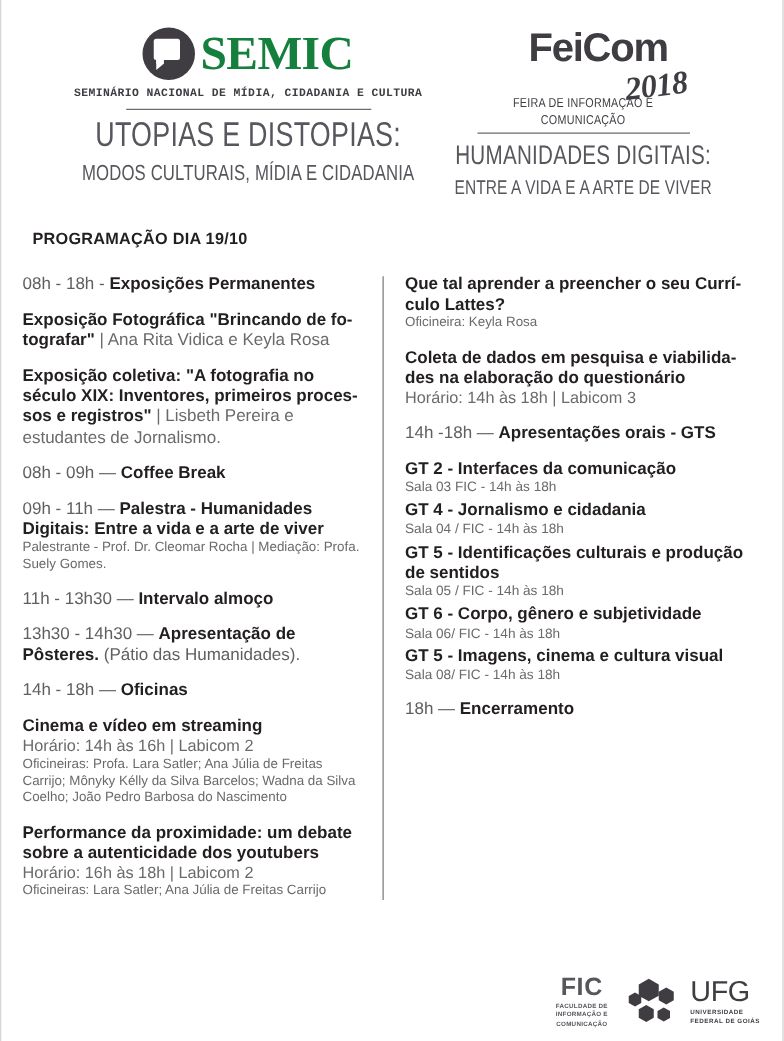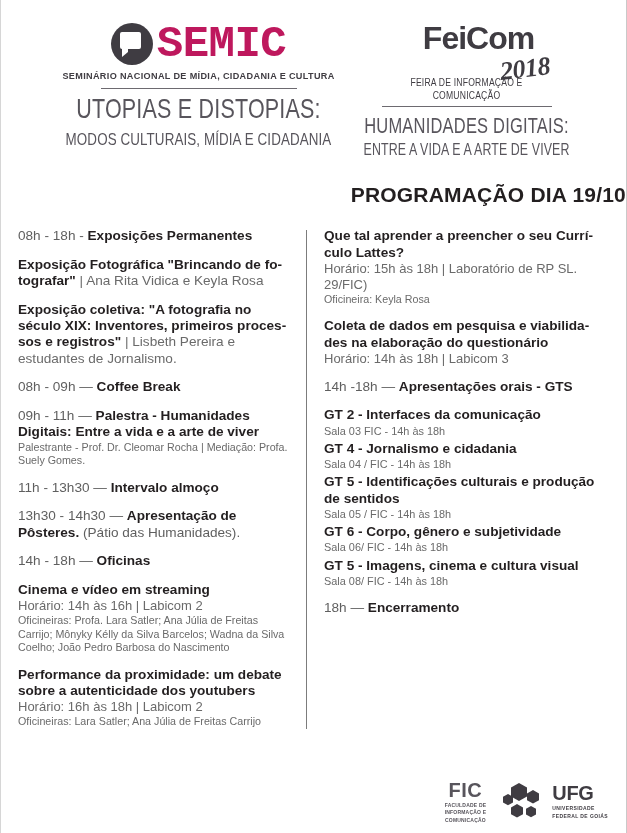--- a/index.html
+++ b/index.html
@@ -70,35 +70,36 @@
     left: 11px;
     top: 24px;
     width: 0;
     height: 0;
     border-left: 6px solid #ffffff;
     border-top: 5px solid #ffffff;
     border-right: 0 solid transparent;
     border-bottom: 5px solid transparent;
   }
   .semic-text {
-    font-size: 44px;
+    font-size: 38px;
     font-weight: 700;
     letter-spacing: -0.5px;
-    color: #be185d;
+    color: #15803d;
     line-height: 1;
-    font-family: Liberation Mono, monospace;
+    font-family: Liberation Serif, serif;
   }
   .semic-sub {
     font-size: 9.1px;
     font-weight: 700;
     letter-spacing: 0.35px;
     color: #3f3c42;
     margin-top: 5px;
     text-align: center;
     white-space: nowrap;
+    font-family: Liberation Mono, monospace;
   }
   .rule {
     height: 1px;
     background: #6d6a70;
     margin: 7px 0 6px 0;
   }
   .semic-rule { width: 196px; }
   .utopias {
     font-size: 21.5px;
     color: #58555c;
@@ -181,22 +182,22 @@
     letter-spacing: 0.1px;
     text-align: center;
     margin-top: 9px;
     transform: scaleY(1.28);
     transform-origin: center top;
     white-space: nowrap;
   }
 
   
   .page-title {
-    text-align: right;
-    font-size: 21px;
+    text-align: left;
+    font-size: 13px;
     font-weight: 700;
     color: #231f20;
     letter-spacing: 0.2px;
     margin-top: 28px;
     padding-left: 25px;
   }
 
   
   .columns {
     display: flex;
@@ -280,22 +281,22 @@
   }
   .ufg-logo {
     display: flex;
     flex-direction: row;
     align-items: center;
     gap: 6px;
   }
   .ufg-mark { width: 44px; height: 40px; display: block; }
   .ufg-text { color: #3f3c42; }
   .ufg-name {
-    font-size: 20px;
-    font-weight: 700;
+    font-size: 23px;
+    font-weight: 400;
     letter-spacing: -0.3px;
     line-height: 1;
   }
   .ufg-desc {
     font-size: 5px;
     font-weight: 700;
     line-height: 1.5;
     letter-spacing: 0.4px;
     margin-top: 2px;
   }
@@ -370,21 +371,20 @@
         <div class="entry">
           <div class="title-bold">Performance da proximidade: um debate sobre a autenticidade dos youtubers</div>
           <div class="meta">Horário: 16h às 18h | Labicom 2</div>
           <div class="submeta">Oficineiras: Lara Satler; Ana Júlia de Freitas Carrijo</div>
         </div>
       </div>
     <div class="col-div"></div>
     <div class="col-right" id="col-right">
         <div class="entry">
           <div class="title-bold">Que tal aprender a preencher o seu Currí-culo Lattes?</div>
-          <div class="meta">Horário: 15h às 18h | Laboratório de RP SL. 29/FIC)</div>
           <div class="submeta">Oficineira: Keyla Rosa</div>
         </div>
         <div class="entry">
           <div class="title-bold">Coleta de dados em pesquisa e viabilida-des na elaboração do questionário</div>
           <div class="meta">Horário: 14h às 18h | Labicom 3</div>
         </div>
         <div class="entry">
           <div class="line-time"><span>14h -18h — </span><b>Apresentações orais - GTS</b></div>
         </div>
         <div class="entry">

